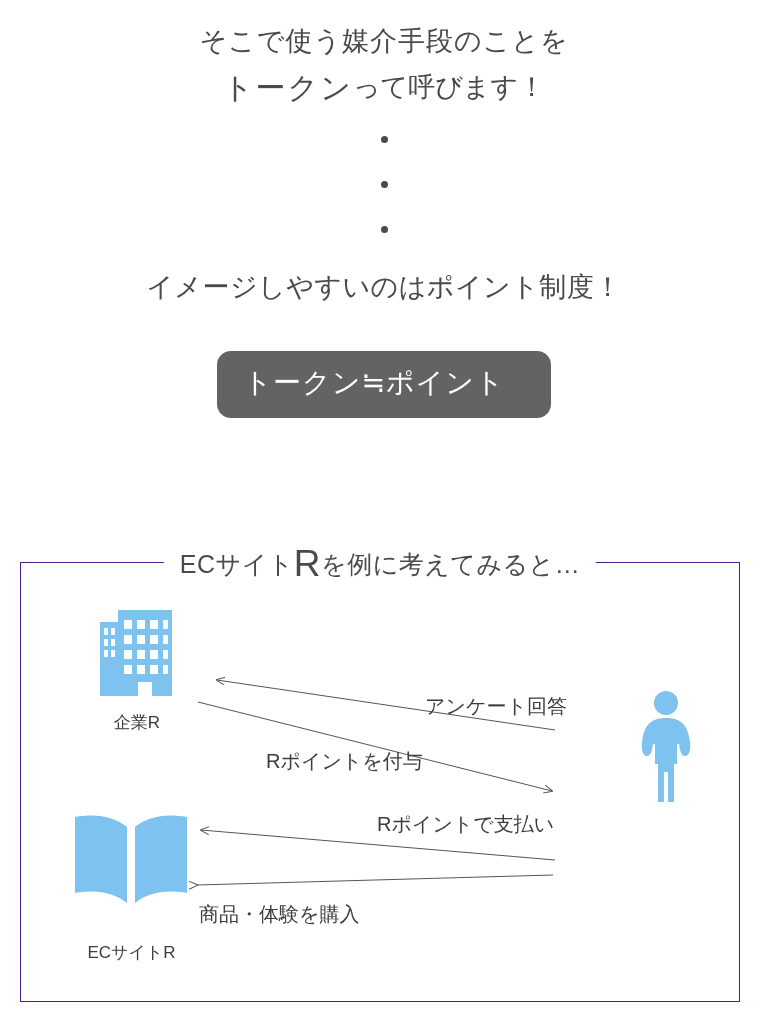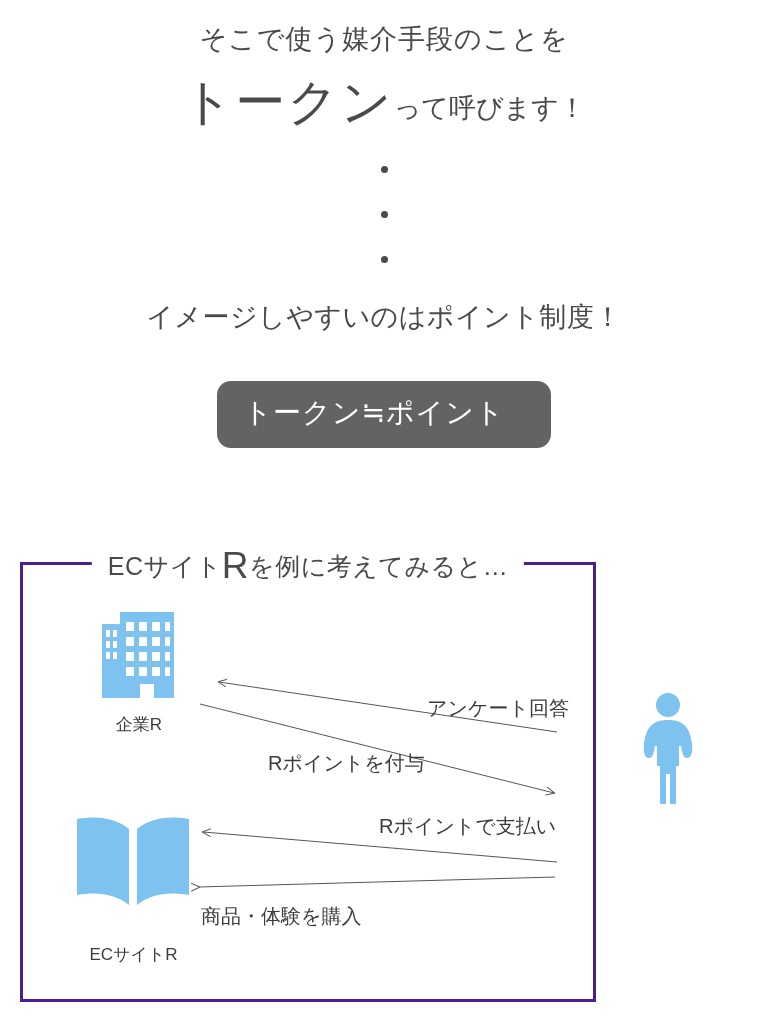--- a/index.html
+++ b/index.html
@@ -19,30 +19,29 @@
   
   .headline {
     text-align: center;
     padding-top: 22px;
   }
   .headline .line1 {
     font-size: 27px;
     letter-spacing: 1px;
     color: #4a4a4a;
     line-height: 1.45;
-    font-family: Liberation Mono, monospace;
   }
   .headline .line2 {
     font-size: 27px;
     color: #4a4a4a;
     line-height: 1.5;
     margin-top: 4px;
   }
   .headline .line2 .big {
-    font-size: 50px;
+    font-size: 30px;
     letter-spacing: 2px;
     vertical-align: -2px;
   }
 
   
   .dots {
     text-align: center;
     margin-top: 26px;
   }
   .dots .dot {
@@ -77,23 +76,23 @@
     border-radius: 14px;
     padding: 17px 46px 19px 26px;
     line-height: 1.1;
   }
 
   
   .panel {
     position: absolute;
     left: 20px;
     top: 562px;
-    width: 576px;
+    width: 720px;
     height: 440px;
-    border: 3px solid #4c1d95;
+    border: 1px solid #4c1d95;
     box-sizing: border-box;
   }
   .panel-title {
     position: absolute;
     left: 50%;
     top: -20px;
     transform: translateX(-50%);
     background: #ffffff;
     padding: 0 16px;
     white-space: nowrap;

